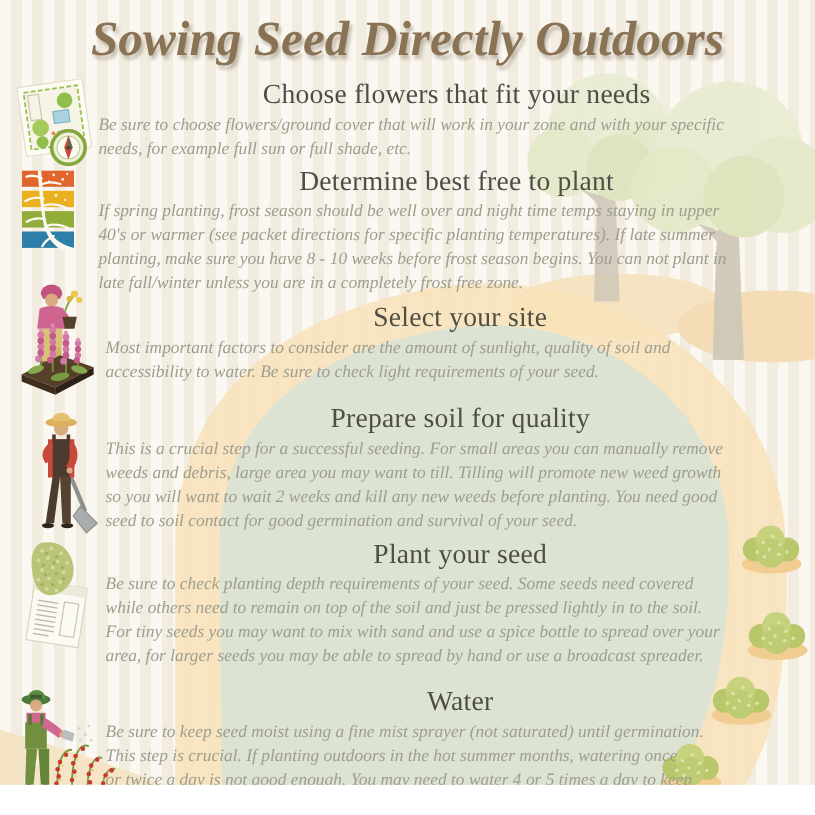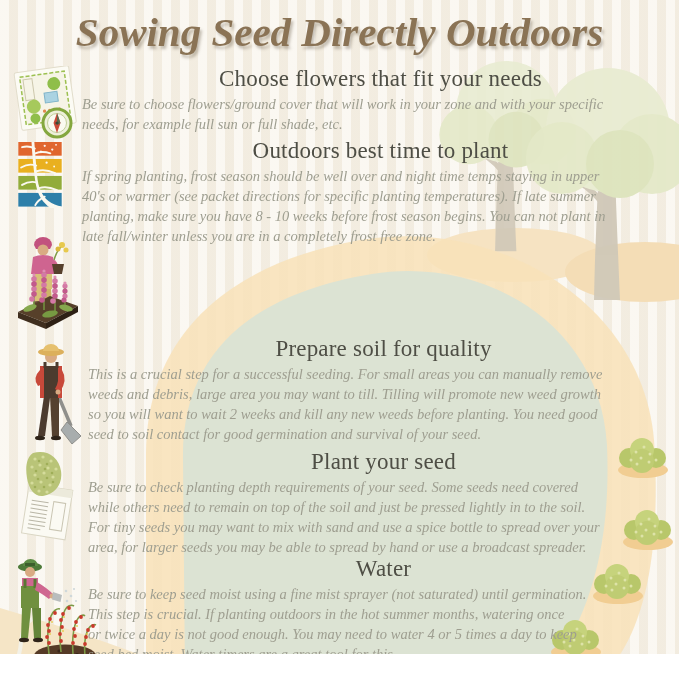--- a/index.html
+++ b/index.html
@@ -19,21 +19,21 @@
   .step{position:absolute;left:0;right:0;z-index:5;}
   .step .icon{position:absolute;}
   .step .txt{position:relative;}
   .step h2{margin:0;font-size:23px;line-height:26px;font-weight:normal;color:#4e4e45;letter-spacing:0.2px;text-align:center;}
   .step p{margin:2px 0 0;font-size:14.5px;line-height:20px;font-style:italic;color:#9e9e90;white-space:pre-line;width:600px;}
   .s1{top:66px}  .s1 .txt{margin-left:82px} .s1 .icon{left:12px;top:0px}
   .s2{top:138px} .s2 .txt{margin-left:82px} .s2 .icon{left:18px;top:4px}
   .s3{top:252px} .s3 .txt{margin-left:88px} .s3 .icon{left:8px;top:-16px}
   .s4{top:336px} .s4 .txt{margin-left:88px} .s4 .icon{left:14px;top:4px}
   .s5{top:449px} .s5 .txt{margin-left:88px} .s5 .icon{left:17px;top:2px}
-  .s6{top:556px} .s6 .txt{margin-left:88px} .s6 .icon{left:3px;top:0px}
+  .s6{top:572px} .s6 .txt{margin-left:88px} .s6 .icon{left:3px;top:0px}
 </style>
 </head>
 <body>
 
 <div class="canvas">
 
   <svg class="bg" width="679" height="679" viewBox="0 0 679 679" aria-hidden="true">
     <defs>
       <g id="tree">
         <path d="M-6,160 C-5,110 -3,60 0,10 L14,8 C16,60 18,115 20,160 Z" fill="#d0c8b8"></path>
@@ -136,21 +136,21 @@
           <circle cx="28" cy="4" r="1.2"></circle>
             <circle cx="36" cy="8" r="1.2"></circle>
             <circle cx="24" cy="10" r="1"></circle>
           <circle cx="40" cy="3" r="1"></circle>
             <circle cx="30" cy="22" r="1.2"></circle>
             <circle cx="38" cy="26" r="1"></circle>
         </g>
       </svg>
     </div>
     <div class="txt">
-      <h2>Outdoors best time to plant</h2>
+      <h2>Determine best free to plant</h2>
       <p>If spring planting, frost season should be well over and  night time temps staying in upper
 40's or warmer (see packet directions for specific planting temperatures). If late summer
 planting, make sure you have 8 - 10 weeks before frost season begins. You can not plant in
 late fall/winter unless you are in a completely frost free zone.</p>
     </div>
   </section>
 
   <section class="step s3">
     <div class="icon">
       <svg width="80" height="95" viewBox="0 0 80 95">
@@ -205,20 +205,25 @@
             <circle cx="56" cy="64" r="2.6"></circle>
         </g>
         <g fill="#e08fb4">
           <circle cx="26" cy="39" r="1.6"></circle>
             <circle cx="36" cy="35" r="1.6"></circle>
             <circle cx="47" cy="41" r="1.6"></circle>
             <circle cx="57" cy="47" r="1.6"></circle>
         </g>
       </svg>
     </div>
+    <div class="txt">
+      <h2>Select your site</h2>
+      <p>Most important factors to consider are the amount of sunlight, quality of soil and
+accessibility to water. Be sure to check light  requirements of your seed.</p>
+    </div>
   </section>
 
   <section class="step s4">
     <div class="icon">
       <svg width="78" height="108" viewBox="0 0 78 108">
         <path d="M42,50 L57,86" stroke="#8f8f8b" stroke-width="3.5"></path>
         <path d="M53,82 L67,96 L58,104 L47,90 Z" fill="#a8adad" stroke="#8f8f8b"></path>
         <path d="M30,56 L24,96 h7 L36,58 Z" fill="#4c3b2e"></path>
         <path d="M36,56 L38,96 h7 L45,56 Z" fill="#55412f"></path>
         <ellipse cx="26" cy="98" rx="5" ry="2.2" fill="#2e2318"></ellipse>

